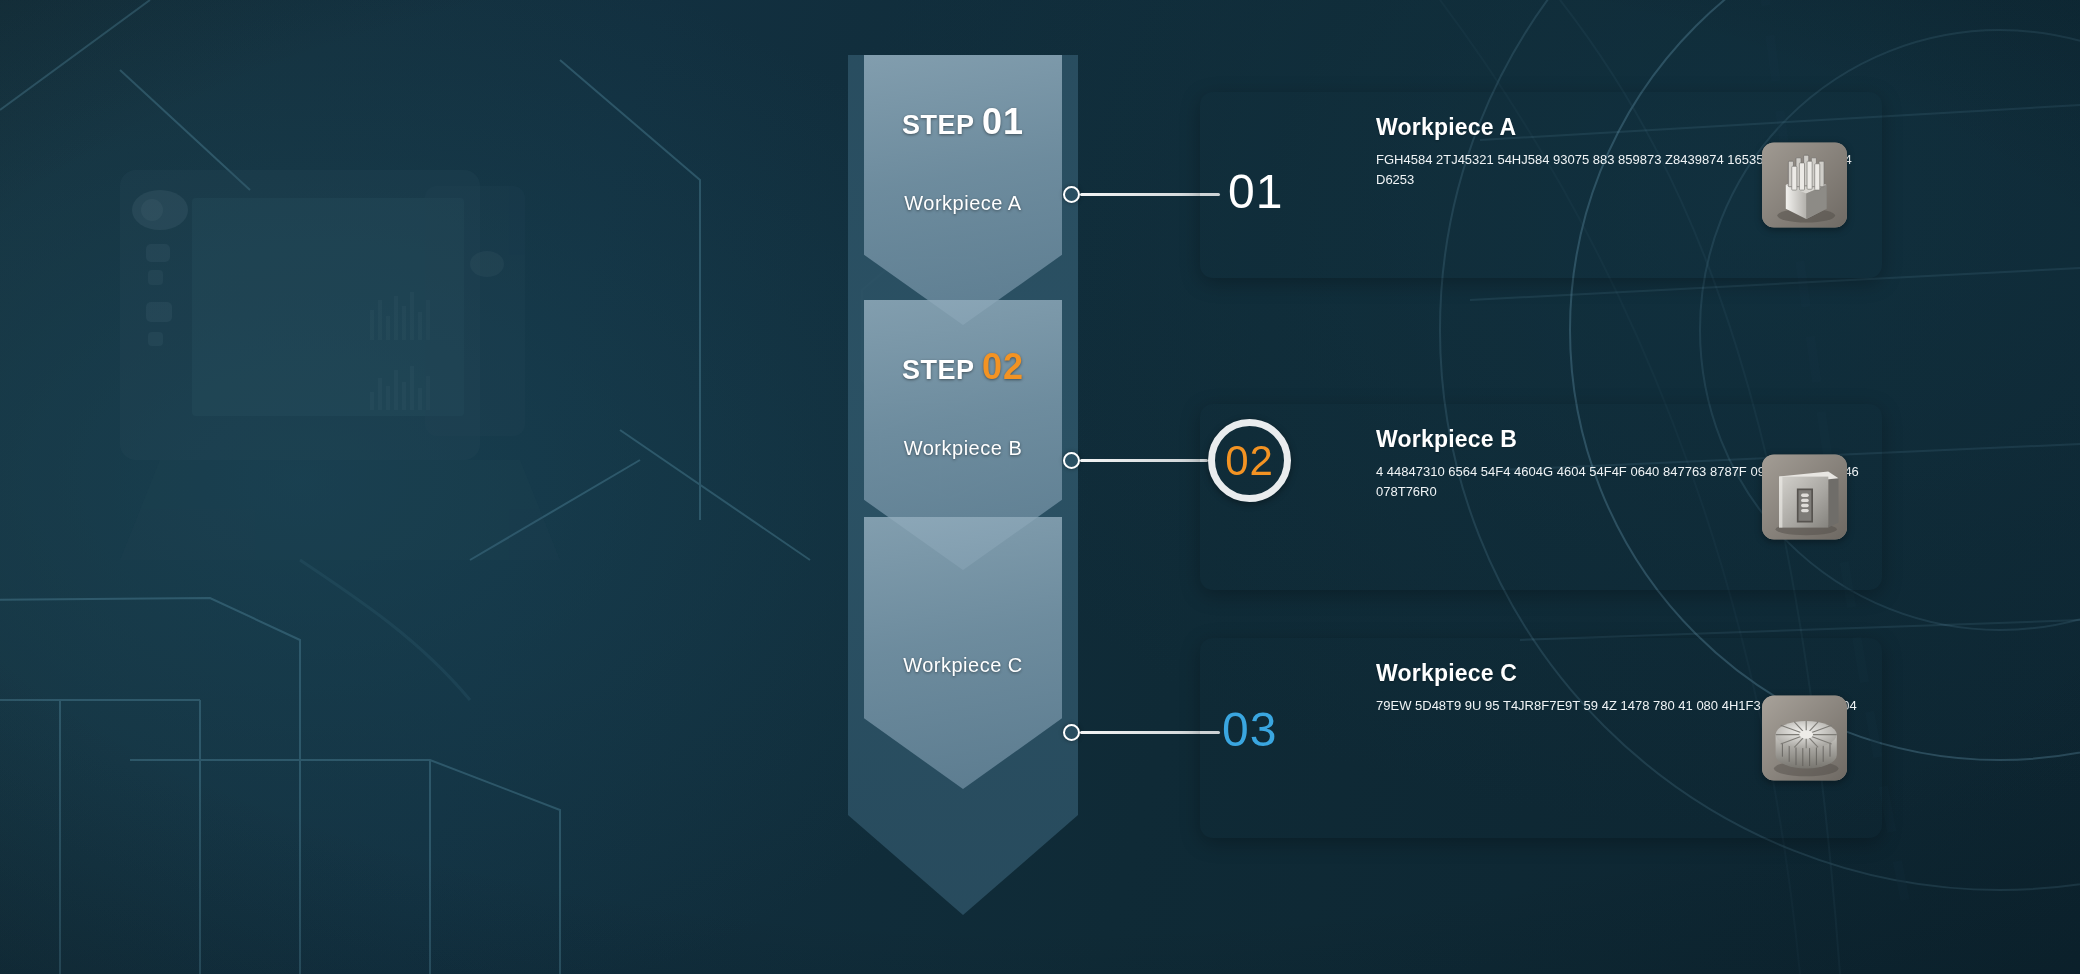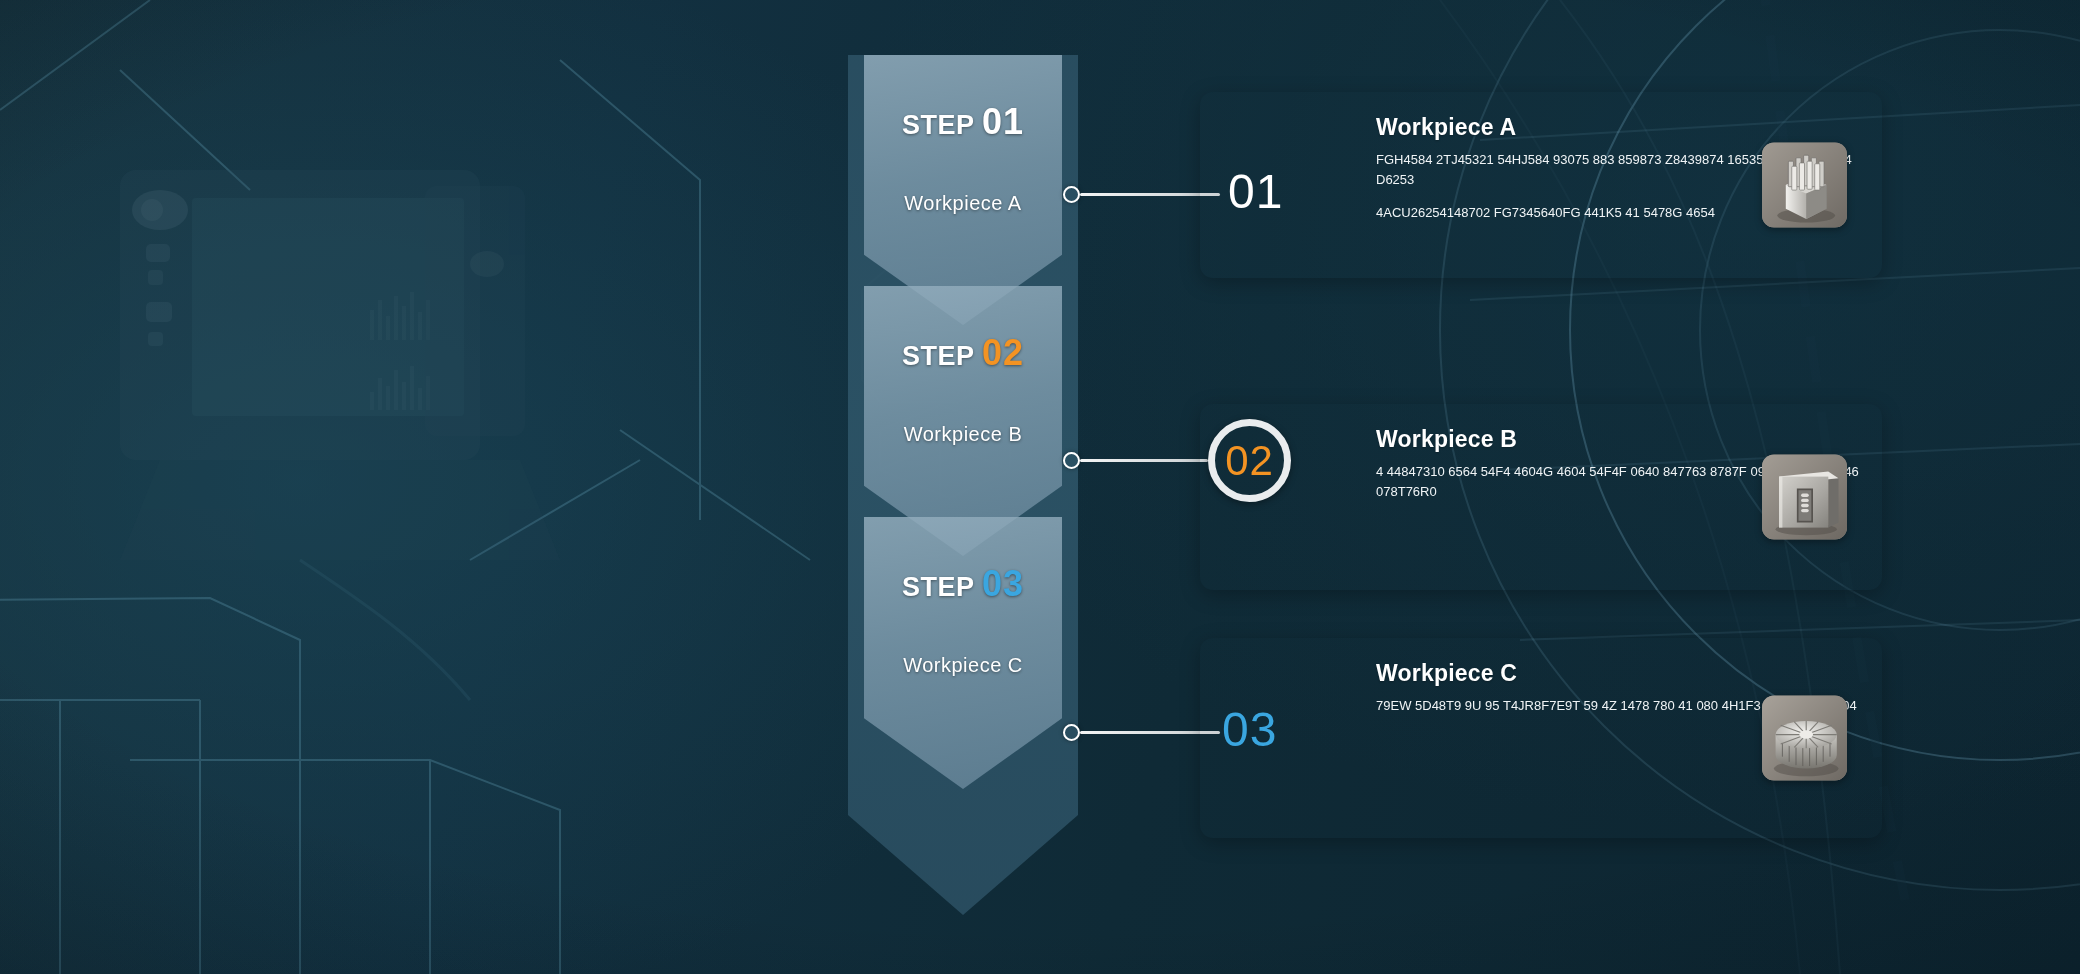--- a/index.html
+++ b/index.html
@@ -35,21 +35,21 @@
     clip-path:polygon(0 0,100% 0,100% 760px,50% 860px,0 760px);
     opacity:.92;
   }
   .chev {
     position:absolute; left:16px; width:198px;
     background:linear-gradient(170deg, rgba(149,175,191,.82) 0%, rgba(126,155,173,.80) 45%, rgba(106,137,157,.78) 100%);
     -webkit-clip-path:polygon(0 0,100% 0,100% 74%,50% 100%,0 74%);
     clip-path:polygon(0 0,100% 0,100% 74%,50% 100%,0 74%);
   }
   .chev.s1 { top:0px;   height:270px; }
-  .chev.s2 { top:231px; height:270px; }
+  .chev.s2 { top:245px; height:270px; }
   .chev.s3 { top:462px; height:272px; }
   .chev-label {
     position:absolute; left:0; right:0; text-align:center;
     color:#ffffff; letter-spacing:.5px; text-shadow:0 1px 3px rgba(0,0,0,.45);
   }
   .chev-step { font-size:27px; font-weight:700; top:46px; }
   .chev-step .num { font-size:36px; font-weight:700; letter-spacing:1px; }
   .chev-wp { font-size:20px; font-weight:400; top:137px; }
 
   
@@ -209,24 +209,20 @@
 
   <div class="chev s2">
     <div class="chev-label chev-step">
       <span>STEP</span>
       <span class="num" style="color:#f39323">02</span>
     </div>
     <div class="chev-label chev-wp">Workpiece B</div>
   </div>
 
   <div class="chev s3">
-    <div class="chev-label chev-step">
-      <span>STEP</span>
-      <span class="num" style="color:#3aa6e0">03</span>
-    </div>
     <div class="chev-label chev-wp">Workpiece C</div>
   </div>
 </div>
 
 <div id="connectors">
   <div class="dot" style="left:1063px; top:186px;"></div>
   <div class="line" style="left:1080px; top:193px; width:140px;"></div>
   <div class="rownum" style="left:1228px; top:168px; color:#ffffff;">01</div>
 
   <div class="dot" style="left:1063px; top:452px;"></div>
@@ -238,21 +234,20 @@
   <div class="dot" style="left:1063px; top:724px;"></div>
   <div class="line" style="left:1080px; top:731px; width:140px;"></div>
   <div class="rownum" style="left:1222px; top:706px; color:#3aa6e0;">03</div>
 </div>
 
 <div class="card c1">
   <div class="card-inner">
     <div class="card-title">Workpiece A</div>
     <div class="card-lines">
       <div class="para">FGH4584 2TJ45321 54HJ584 93075  883  859873 Z8439874 1653546 86531 B784 D6253</div>
-      <div class="para">4ACU26254148702 FG7345640FG 441K5 41 5478G 4654</div>
     </div>
   </div>
   <div class="thumb">
     <svg viewBox="0 0 100 100">
       <defs>
         <linearGradient id="bgA" x1="0" y1="0" x2="1" y2="1">
           <stop offset="0%" stop-color="#a09a92"></stop>
             <stop offset="100%" stop-color="#6f6a64"></stop>
         </linearGradient>
         <linearGradient id="mtA" x1="0" y1="0" x2="1" y2="0">

